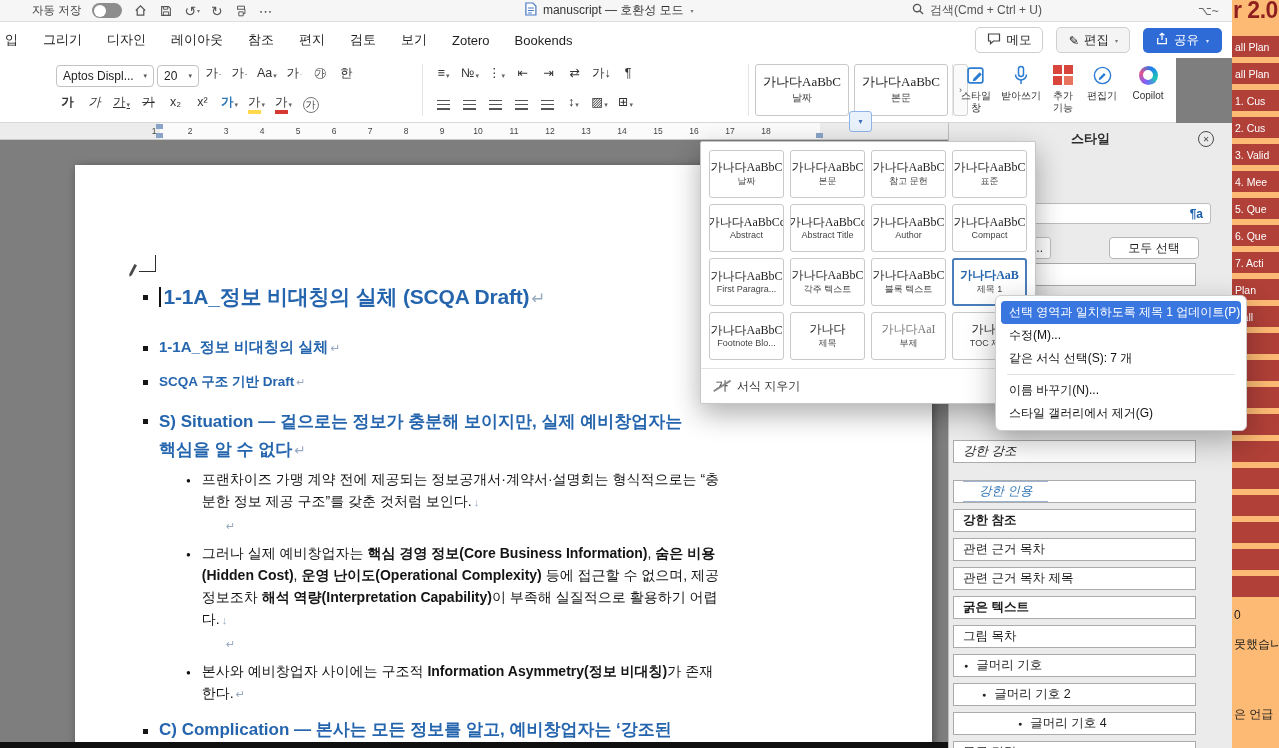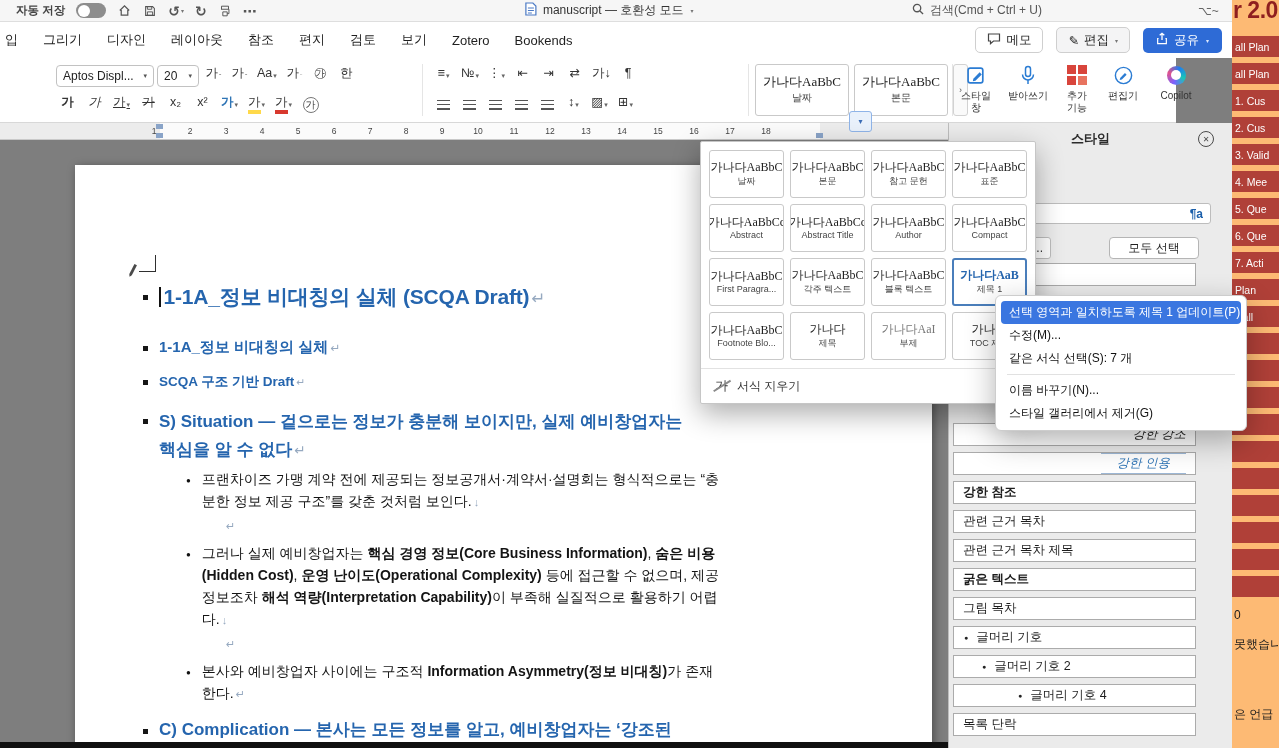--- a/index.html
+++ b/index.html
@@ -1,21 +1,21 @@
 <!DOCTYPE html>
 <html><head>
 <meta charset="utf-8">
 <style>
 *{margin:0;padding:0;box-sizing:border-box;}
 html,body{width:1279px;height:748px;}
 body{position:relative;overflow:hidden;background:#7e7e7e;font-family:"Liberation Sans","DejaVu Sans",sans-serif;color:#222;}
 
 
 #menubar{position:absolute;left:0;top:0;width:1232px;height:22px;background:#f6f6f6;border-bottom:1px solid #dedede;display:flex;align-items:center;font-size:11.5px;color:#444;z-index:30;}
-.mb-left{display:flex;align-items:center;gap:11px;padding-left:16px;font-weight:bold;}
+.mb-left{display:flex;align-items:center;gap:11px;padding-left:32px;}
 .toggle{width:30px;height:15px;border-radius:8px;background:#8d8d8d;position:relative;}
 .toggle::after{content:"";position:absolute;left:1.5px;top:1.5px;width:12px;height:12px;border-radius:50%;background:#fff;}
 .mb-ic{height:16px;display:flex;align-items:center;justify-content:center;color:#555;font-size:14px;line-height:1;}
 .tinychev{font-size:6px;color:#777;margin-left:1px;}
 .mb-title{position:absolute;left:50%;transform:translateX(-54%);display:flex;align-items:center;gap:6px;color:#333;font-size:12px;white-space:nowrap;}
 .mb-search{position:absolute;left:912px;display:flex;align-items:center;gap:6px;color:#555;font-size:12px;white-space:nowrap;}
 .mb-lang{position:absolute;left:1198px;color:#666;font-size:12px;}
 
 
 #tabsrow{position:absolute;left:0;top:22px;width:1232px;height:36px;background:#fff;z-index:29;}
@@ -48,21 +48,21 @@
 
 
 .r-styles{position:absolute;left:755px;top:6px;display:flex;gap:5px;align-items:stretch;}
 .gcard{width:94px;height:52px;border:1px solid #c9c9c9;border-radius:3px;background:#fff;display:flex;flex-direction:column;align-items:center;justify-content:center;gap:3px;overflow:hidden;}
 .gprev{font-family:"Liberation Serif","DejaVu Serif",serif;font-size:13px;color:#222;line-height:1;white-space:nowrap;}
 .glab{font-size:10px;color:#444;white-space:nowrap;}
 .galmore{width:15px;border:1px solid #d2d2d2;border-radius:3px;background:#fafafa;display:flex;align-items:center;justify-content:center;font-size:9px;color:#555;}
 #expandbtn{position:absolute;left:849px;top:111px;width:23px;height:21px;background:#e9f1fb;border:1px solid #8fb4e8;border-radius:3px;display:flex;align-items:center;justify-content:center;font-size:8px;color:#3b6cb5;z-index:45;}
 
 
-.r-tools{position:absolute;left:958px;top:5px;display:flex;align-items:flex-start;gap:11px;}
+.r-tools{position:absolute;left:958px;top:5px;display:flex;align-items:flex-start;gap:4px;}
 .tool{display:flex;flex-direction:column;align-items:center;gap:3px;font-size:10px;color:#333;text-align:center;line-height:1.15;}
 .tool .ticon{height:24px;display:flex;align-items:center;justify-content:center;}
 .addins{display:grid;grid-template-columns:9px 9px;gap:2px;}
 .addins span{width:9px;height:9px;background:#d8453c;}
 .addins span:nth-child(4){background:#e8735f;}
 .copi{width:19px;height:19px;border-radius:50%;background:conic-gradient(from 20deg,#1f7cf0,#19c6b5,#7b61ff,#e2528b,#1f7cf0);position:relative;display:block;}
 .copi::after{content:"";position:absolute;inset:4.5px;background:#fff;border-radius:50%;}
 
 
 #ruler{position:absolute;left:0;top:123px;width:948px;height:17px;background:#ececec;border-bottom:1px solid #c9c9c9;z-index:10;}
@@ -119,21 +119,21 @@
 
 #stylespane{position:absolute;left:948px;top:123px;width:284px;height:625px;background:#ebebeb;border-left:1px solid #bdbdbd;z-index:8;overflow:hidden;}
 .sp-head{position:relative;height:32px;display:flex;align-items:center;justify-content:center;font-size:13px;font-weight:700;color:#2b2b2b;}
 .sp-close{position:absolute;right:18px;top:8px;width:16px;height:16px;border:1.5px solid #4a4a4a;border-radius:50%;display:flex;align-items:center;justify-content:center;font-size:8px;color:#4a4a4a;}
 .sp-search{position:absolute;left:6px;top:80px;width:256px;height:21px;background:#fff;border:1px solid #bdbdbd;border-radius:3px;display:flex;justify-content:flex-end;align-items:center;padding:0 7px;font-size:12px;color:#1b5faa;font-weight:700;}
 .sp-frag{position:absolute;left:0;top:114px;width:102px;height:22px;background:#fff;border:1px solid #bdbdbd;border-radius:3px;display:flex;justify-content:flex-end;align-items:center;padding:0 7px;font-size:12px;color:#333;}
 .sp-selectall{position:absolute;left:160px;top:114px;width:90px;height:22px;background:#fff;border:1px solid #b5b5b5;border-radius:4px;display:flex;align-items:center;justify-content:center;font-size:12px;color:#222;}
 .sp-blank{position:absolute;left:4px;top:140px;width:243px;height:23px;background:#fff;border:1px solid #ababab;}
 #splist{position:absolute;left:4px;top:300px;width:243px;}
 .sp-item{height:23px;margin-bottom:6px;background:#fff;border:1px solid #ababab;display:flex;align-items:center;padding:0 9px;font-size:12.5px;color:#1d1d1d;overflow:hidden;}
-.sp-item.c{justify-content:flex-end;}
+.sp-item.c{justify-content:flex-start;margin-top:17px;}
 .sp-item.i{font-style:italic;}
 .sp-item.bold{font-weight:700;}
 .sp-item.blue{color:#2e74b5;}
 .sp-item.rules span.nm{border-top:1px solid #9cb6d4;border-bottom:1px solid #9cb6d4;padding:1px 16px;}
 .sp-bullet{font-size:7px;margin-right:8px;color:#222;}
 
 
 #strip{position:absolute;left:1232px;top:0;width:47px;height:748px;background:#fdba74;z-index:40;overflow:hidden;}
 .strip-title{position:absolute;left:1px;top:-3px;font-size:23px;font-weight:700;color:#8f1f1f;letter-spacing:-.5px;white-space:nowrap;}
 #stripboxes{position:absolute;left:0;top:36px;width:47px;display:flex;flex-direction:column;gap:6px;}

